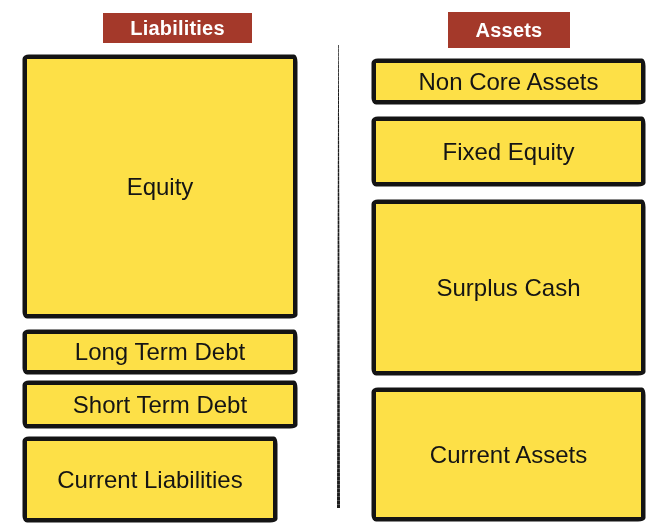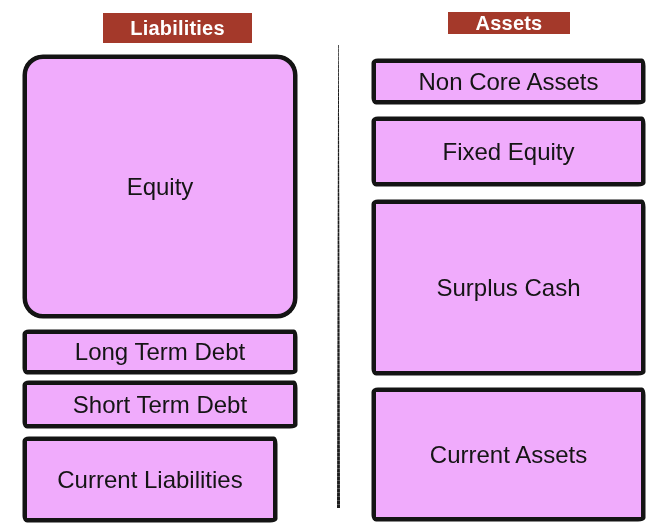--- a/index.html
+++ b/index.html
@@ -20,40 +20,40 @@
     display: flex;
     align-items: center;
     justify-content: center;
     background: var(--header-bg, #A4392A);
     color: var(--header-text, #ffffff);
     font-weight: bold;
     font-size: 20px;
     letter-spacing: 0.2px;
   }
   .badge-liabilities { left: 103px; top: 13px; width: 149px; height: 30px; }
-  .badge-assets     { left: 448px; top: 12px; width: 122px; height: 22px; }
+  .badge-assets     { left: 448px; top: 12px; width: 122px; height: 36px; }
 
   .box {
     position: absolute;
     box-sizing: border-box;
     border: 4px solid var(--border, #141414);
     
     border-radius: 6px 3px 7px 4px / 4px 7px 3px 6px;
     display: flex;
     align-items: center;
     justify-content: center;
-    background: #f0abfc;
+    background: #fde047;
     color: var(--text, #151515);
     font-size: 24px;
     text-align: center;
     box-shadow: 0 0 0 0.5px var(--border, #141414);
   }
 
   
-  .box-equity              { left: 23px;  top: 55px;  width: 274px; height: 263px; border-radius: 20px; }
+  .box-equity              { left: 23px;  top: 55px;  width: 274px; height: 263px; }
   .box-long-term-debt      { left: 23px;  top: 330px; width: 274px; height: 44px;  }
   .box-short-term-debt     { left: 23px;  top: 381px; width: 274px; height: 47px;  }
   .box-current-liabilities { left: 23px;  top: 437px; width: 254px; height: 85px;  }
 
   
   .box-non-core-assets     { left: 372px; top: 59px;  width: 273px; height: 45px;  }
   .box-fixed-assets        { left: 372px; top: 117px; width: 273px; height: 69px;  }
   .box-surplus-cash        { left: 372px; top: 200px; width: 273px; height: 175px; }
   .box-current-assets      { left: 372px; top: 388px; width: 273px; height: 133px; }
 

